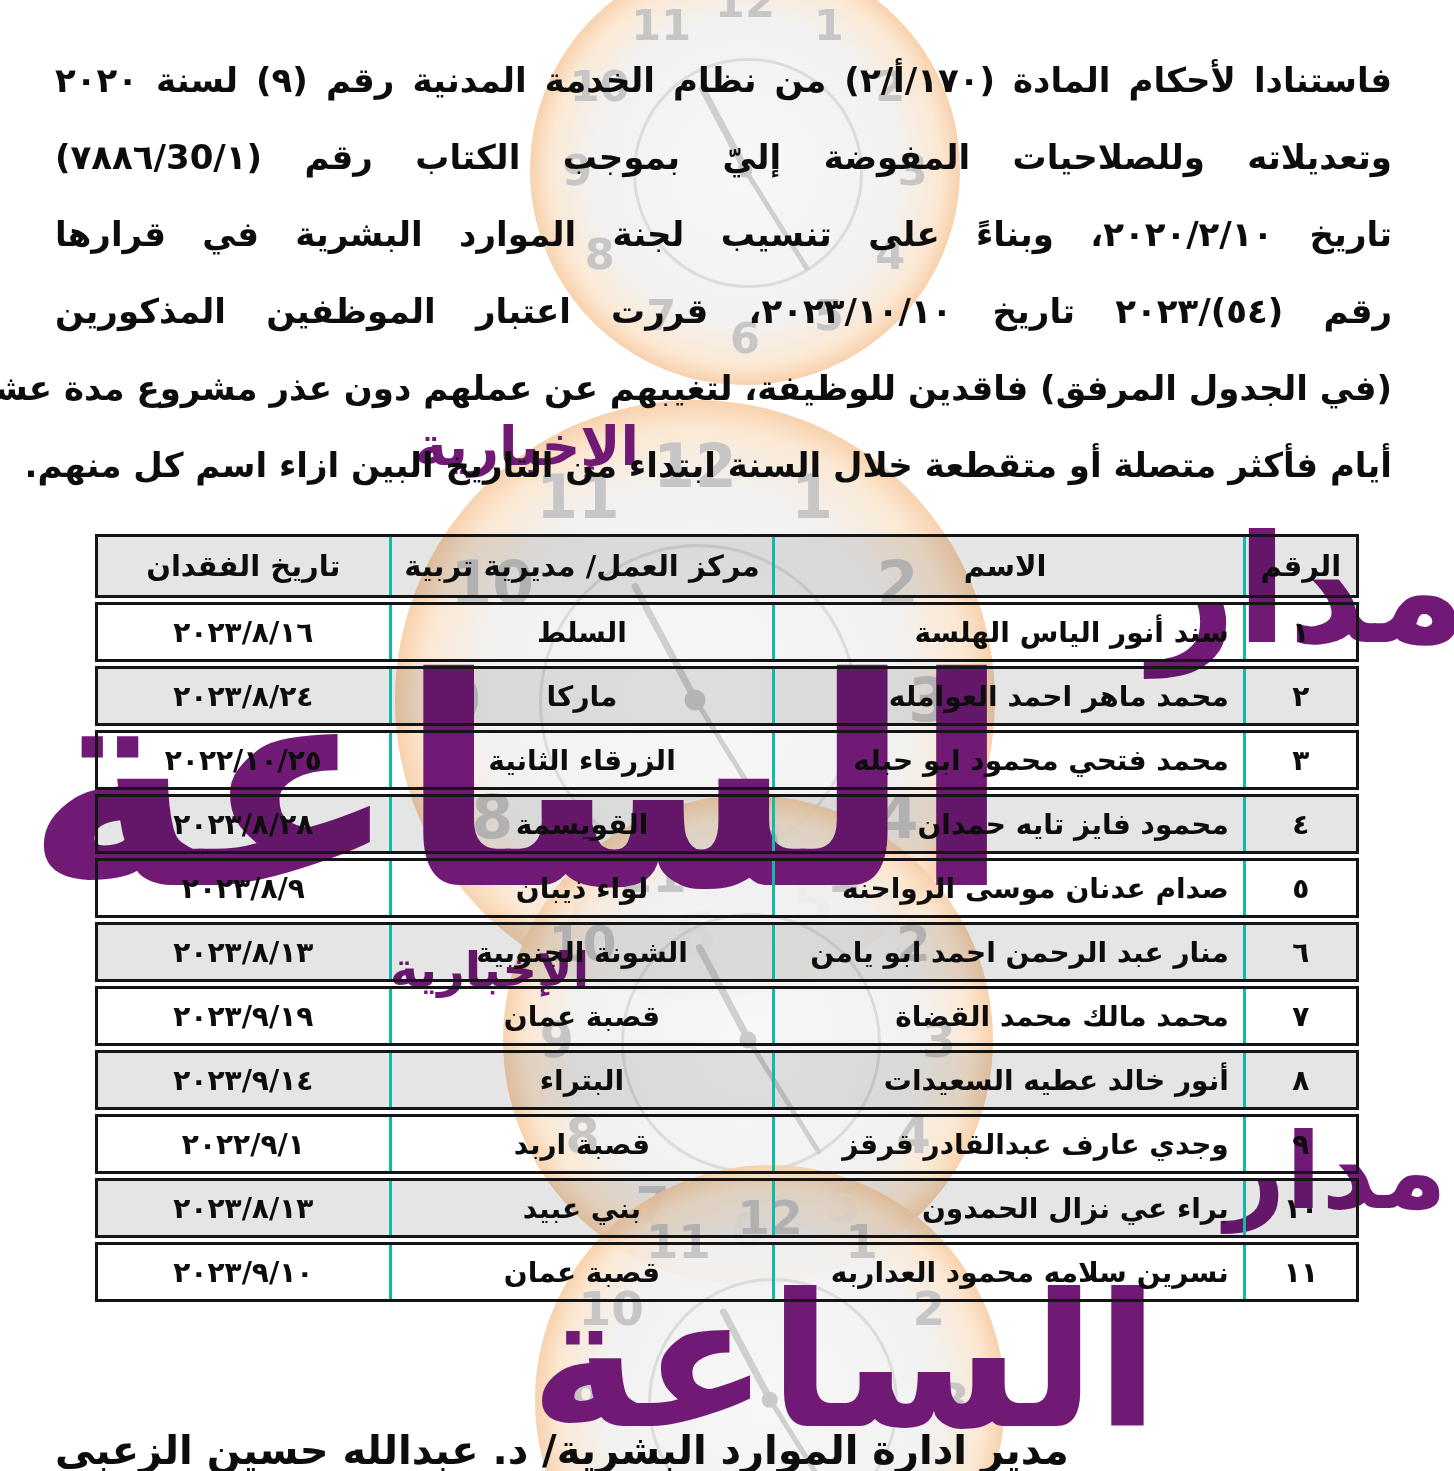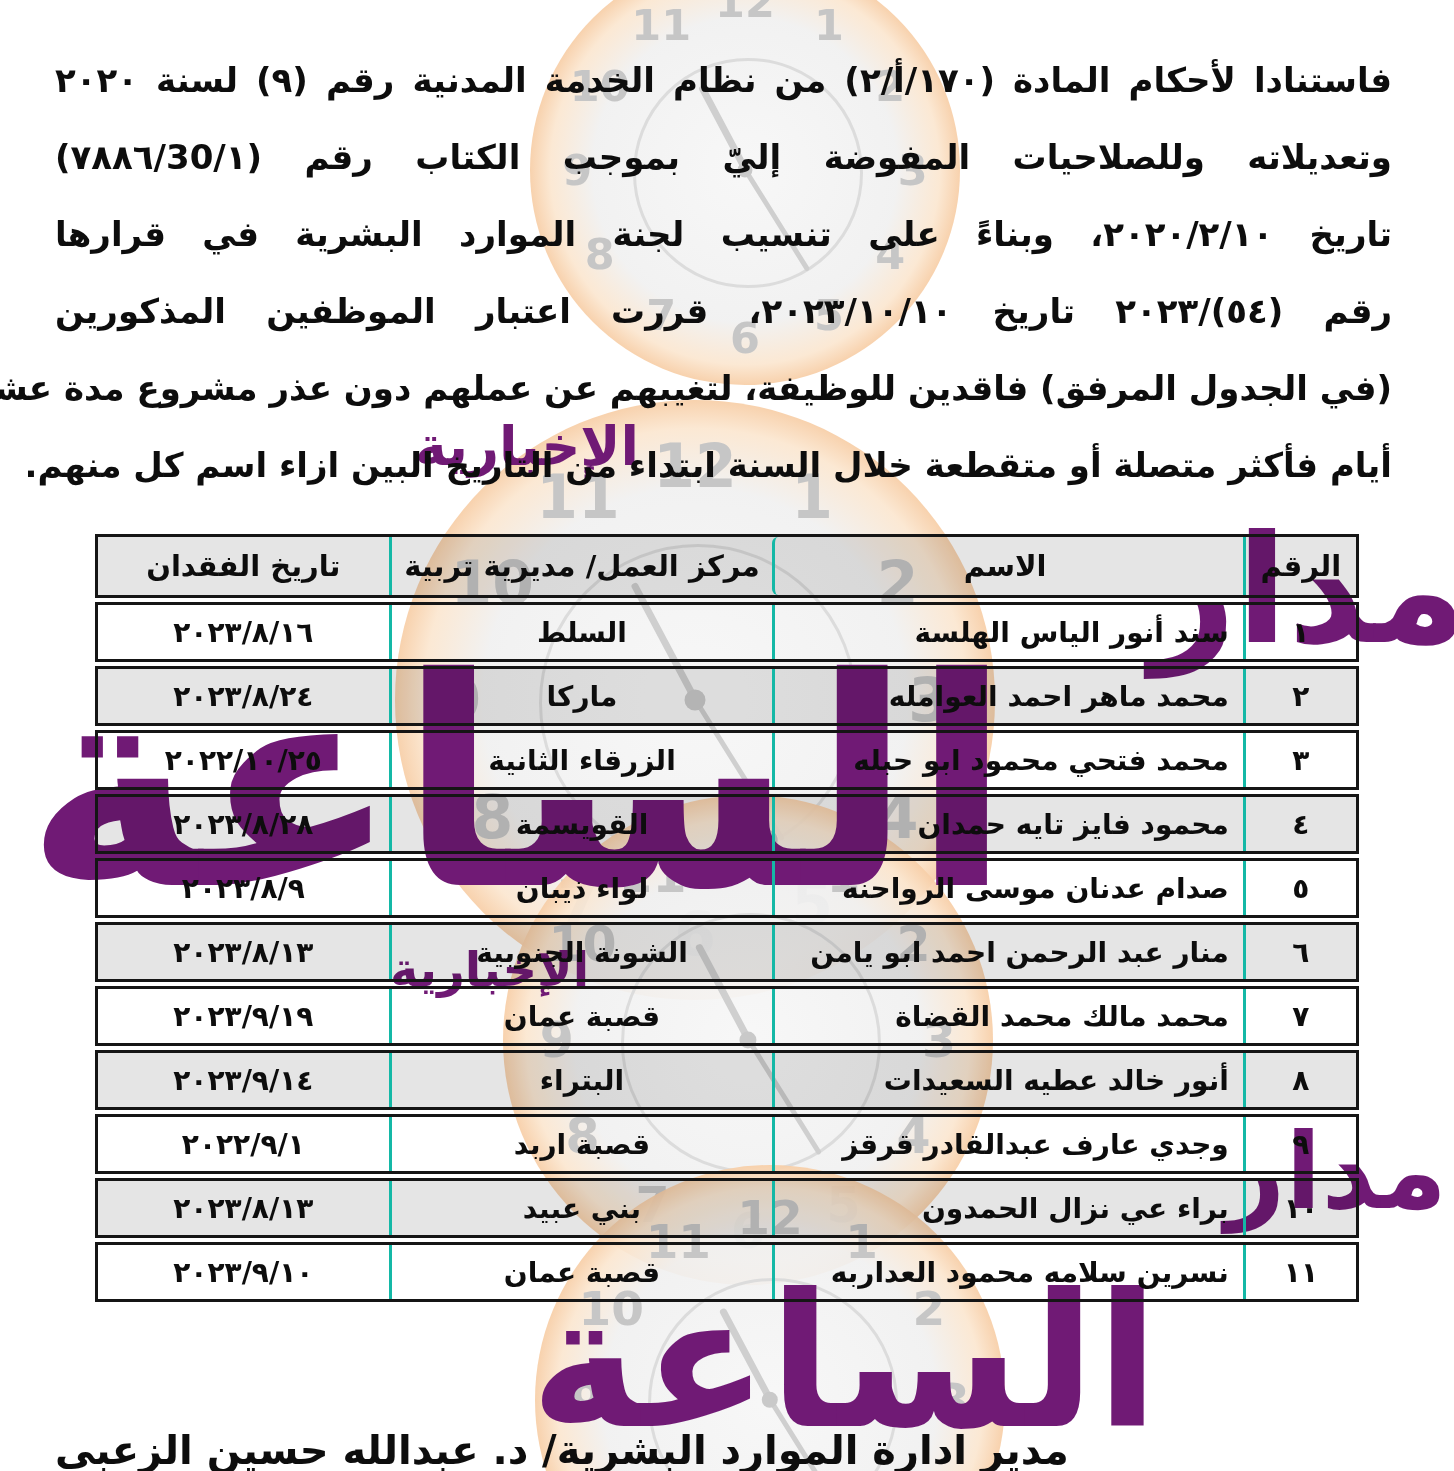--- a/index.html
+++ b/index.html
@@ -179,21 +179,21 @@
       <div class="p-line">وتعديلاته وللصلاحيات المفوضة إليّ بموجب الكتاب رقم (٧٨٨٦/30/١)</div>
       <div class="p-line">تاريخ ٢٠٢٠/٢/١٠، وبناءً على تنسيب لجنة الموارد البشرية في قرارها</div>
       <div class="p-line">رقم (٥٤)/٢٠٢٣ تاريخ ٢٠٢٣/١٠/١٠، قررت اعتبار الموظفين المذكورين</div>
       <div class="p-line">(في الجدول المرفق) فاقدين للوظيفة، لتغيبهم عن عملهم دون عذر مشروع مدة عشرة</div>
       <div class="p-line">أيام فأكثر متصلة أو متقطعة خلال السنة ابتداء من التاريخ البين ازاء اسم كل منهم.</div>
     </div>
 
     <div class="table">
       <div class="t-row t-head">
         <div class="t-cell c-num">الرقم</div>
-        <div class="t-cell c-name" style="justify-content:center;padding-right:8px;border-radius:6px;">الاسم</div>
+        <div class="t-cell c-name" style="justify-content:center;padding-right:8px;">الاسم</div>
         <div class="t-cell c-center">مركز العمل/ مديرية تربية</div>
         <div class="t-cell c-date">تاريخ الفقدان</div>
       </div>
       <div id="t-body">
           <div class="t-row">
             <div class="t-cell c-num">١</div>
             <div class="t-cell c-name">سند أنور الياس الهلسة</div>
             <div class="t-cell c-center">السلط</div>
             <div class="t-cell c-date">٢٠٢٣/٨/١٦</div>
           </div>

